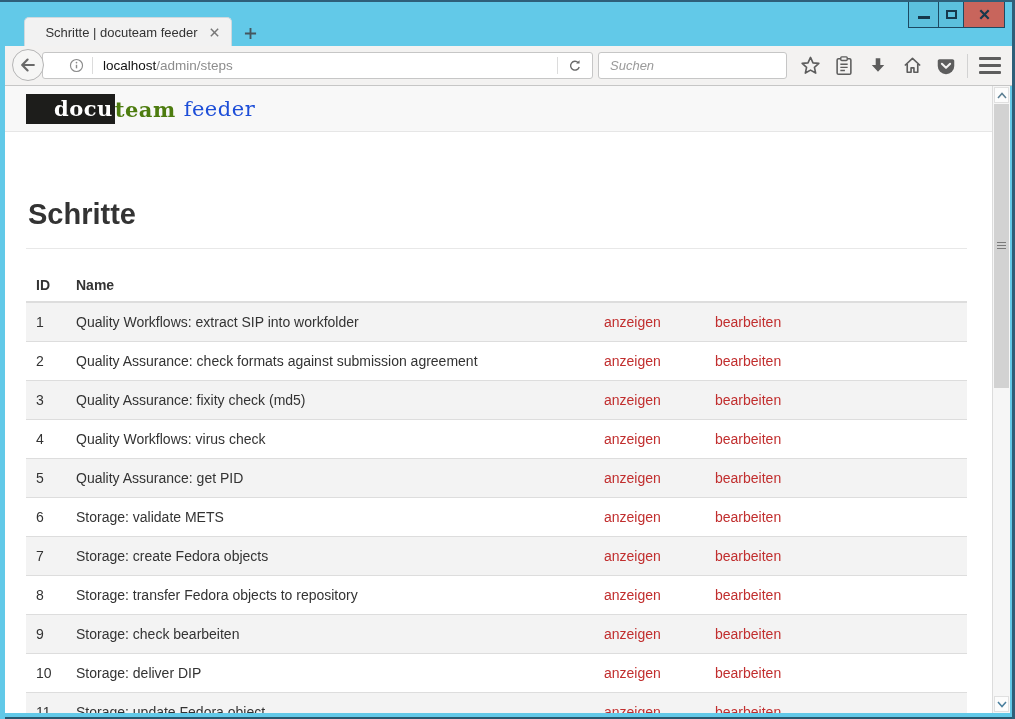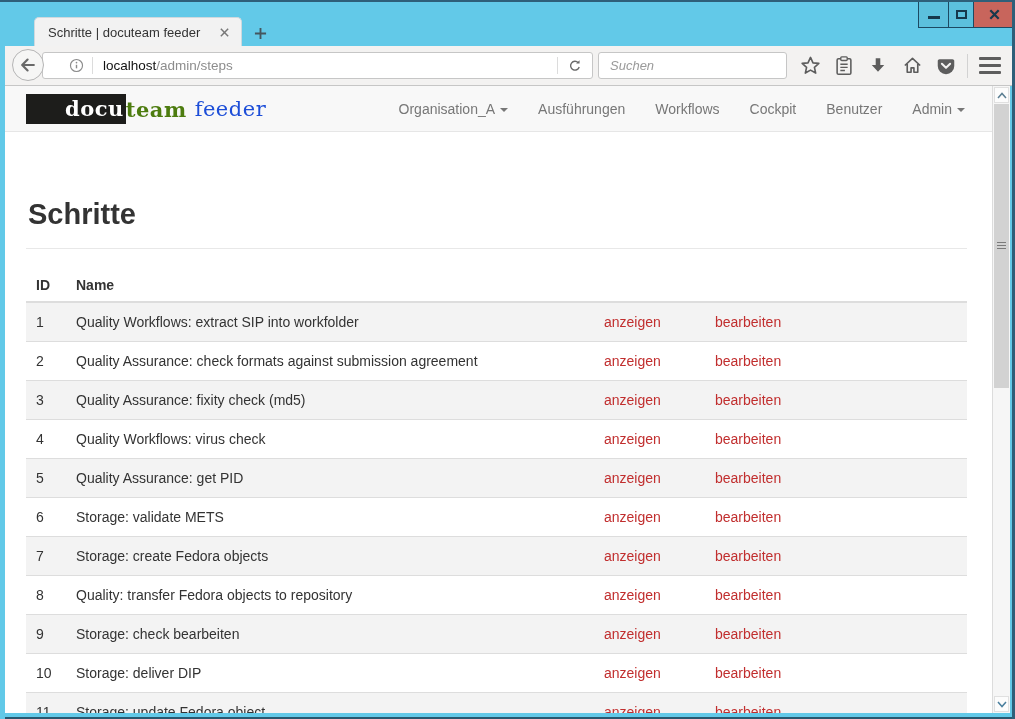--- a/index.html
+++ b/index.html
@@ -10,21 +10,21 @@
     font-family:"Liberation Sans", sans-serif;
     cursor:default;
   }
   
   .frame-top   { position:absolute; top:0; left:0; width:100%; height:2px; background:#2e5f79; z-index:60; }
   .frame-right { position:absolute; top:0; right:0; width:3px; height:100%; background:#2e5f79; z-index:60; }
   .frame-bottom{ position:absolute; bottom:0; left:0; width:100%; height:6px; background:#62c9e8; border-bottom:2px solid #27586f; z-index:55; }
   .frame-left  { position:absolute; top:46px; left:0; width:5px; bottom:0; background:#62c9e8; z-index:55; }
 
   
-  .titlebar { position:absolute; top:2px; left:12px; right:3px; height:44px; }
+  .titlebar { position:absolute; top:2px; left:2px; right:3px; height:44px;text-align:center; }
   .tab {
     position:absolute; left:22px; top:15px; width:208px; height:29px;
     background:#f2f2f2; border-radius:5px 5px 0 0;
     border:1px solid #cfd9de; border-bottom:none;
     display:flex; align-items:center; padding:0 8px 0 13px;
   }
   .tab-title { flex:1; font-size:13px; color:#333; white-space:nowrap; overflow:hidden; }
   .tab-close { display:flex; align-items:center; justify-content:center; width:18px; height:18px; }
   .newtab-btn { position:absolute; left:239px; top:23px; width:18px; height:16px; display:flex; align-items:center; justify-content:center; }
 
@@ -83,21 +83,21 @@
     position:absolute; top:86px; left:5px; width:1005px; height:627px;
     background:#fff; overflow:hidden;
   }
   .page-area { position:absolute; left:0; top:0; width:987px; height:627px; }
 
   .site-navbar {
     position:absolute; left:0; top:0; width:100%; height:46px;
     background:#f8f8f8; border-bottom:1px solid #e6e6e6;
   }
   .brand { position:absolute; left:21px; top:8px; display:flex; align-items:center; font-family:"DejaVu Serif",serif; font-size:21px; }
-  .brand-box { background:#1d1d1b; color:#fff; font-weight:bold; padding:2px 2px 3px 39px; letter-spacing:0.5px; }
+  .brand-box { background:#1d1d1b; color:#fff; font-weight:bold; padding:2px 2px 3px 28px; letter-spacing:0.5px; }
   .brand-team { color:#4d7c0f; font-weight:bold; letter-spacing:0.5px; }
   .brand-feeder { color:#1d4ed8; margin-left:8px; letter-spacing:0.5px; }
   .site-nav { position:absolute; right:12px; top:0; height:100%; display:flex; align-items:center; }
   .nav-item { padding:0 15px; font-size:14px; color:#777; display:flex; align-items:center; cursor:pointer; }
   .caret { width:0; height:0; border-left:4px solid transparent; border-right:4px solid transparent; border-top:4px solid #777; margin-left:5px; margin-top:2px; }
 
   .page-title { position:absolute; left:23px; top:112px; font-size:29px; font-weight:700; color:#333; }
   .page-hr { position:absolute; left:21px; top:162px; width:941px; border-top:1px solid #e8e8e8; }
 
   .steps-table { position:absolute; left:21px; top:183px; width:941px; border-collapse:collapse; font-size:14px; color:#333; }
@@ -232,46 +232,20 @@
 
 <div class="viewport">
   <div class="page-area">
 
     <div class="site-navbar">
       <div class="brand">
         <span class="brand-box">docu</span>
           <span class="brand-team">team</span>
           <span class="brand-feeder">feeder</span>
       </div>
-      <div class="site-nav">
-          <div class="nav-item">
-    <span class="nav-label">Organisation_A</span>
-    <span class="caret"></span>
-  </div>
-          <div class="nav-item">
-    <span class="nav-label">Ausführungen</span>
-
-  </div>
-          <div class="nav-item">
-    <span class="nav-label">Workflows</span>
-
-  </div>
-          <div class="nav-item">
-    <span class="nav-label">Cockpit</span>
-
-  </div>
-          <div class="nav-item">
-    <span class="nav-label">Benutzer</span>
-
-  </div>
-          <div class="nav-item">
-    <span class="nav-label">Admin</span>
-    <span class="caret"></span>
-  </div>
-        </div>
     </div>
 
     <h1 class="page-title">Schritte</h1>
     <div class="page-hr"></div>
 
     <table class="steps-table">
       <thead>
         <tr>
           <th class="col-id">ID</th>
           <th class="col-name">Name</th>
@@ -317,21 +291,21 @@
     <td><a class="link-edit">bearbeiten</a></td>
   </tr>
           <tr>
     <td class="cell-id">7</td>
     <td class="cell-name">Storage: create Fedora objects</td>
     <td><a class="link-show">anzeigen</a></td>
     <td><a class="link-edit">bearbeiten</a></td>
   </tr>
           <tr>
     <td class="cell-id">8</td>
-    <td class="cell-name">Quality: transfer Fedora objects to repository</td>
+    <td class="cell-name">Storage: transfer Fedora objects to repository</td>
     <td><a class="link-show">anzeigen</a></td>
     <td><a class="link-edit">bearbeiten</a></td>
   </tr>
           <tr>
     <td class="cell-id">9</td>
     <td class="cell-name">Storage: check bearbeiten</td>
     <td><a class="link-show">anzeigen</a></td>
     <td><a class="link-edit">bearbeiten</a></td>
   </tr>
           <tr>

